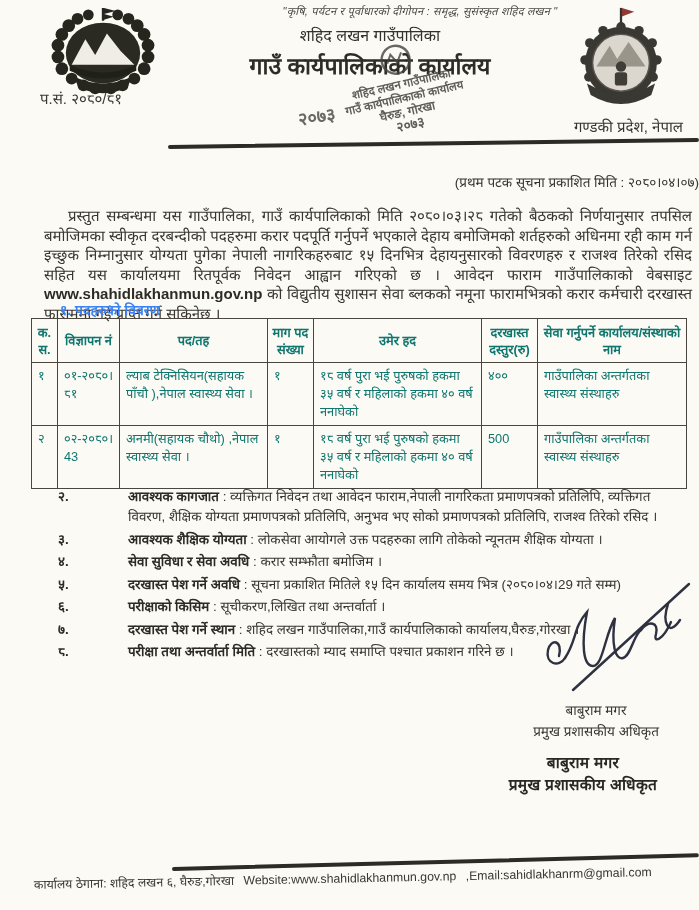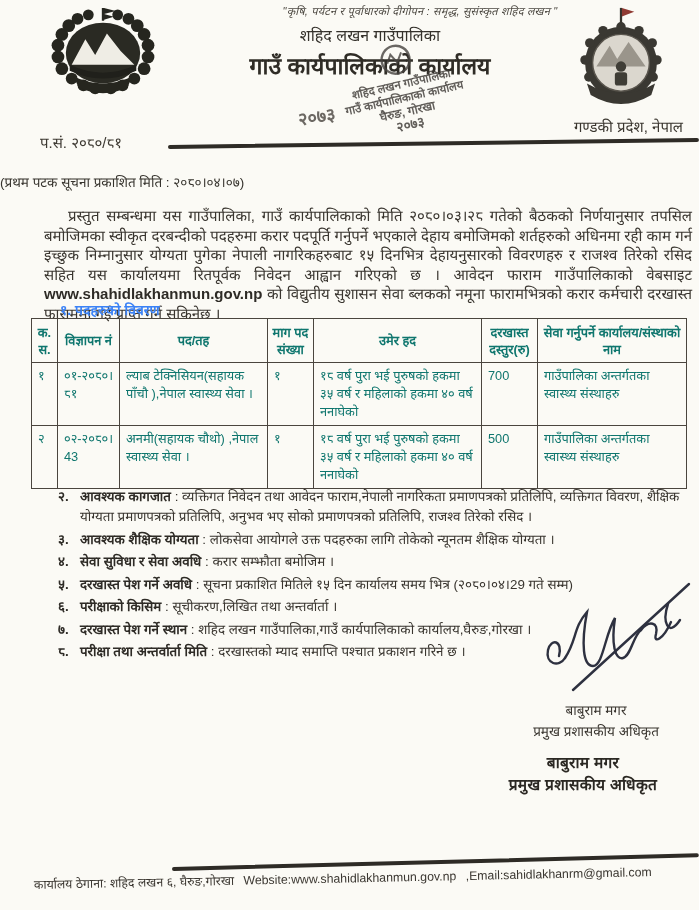--- a/index.html
+++ b/index.html
@@ -7,21 +7,21 @@
     position:relative;width:699px;height:910px;margin:0 auto;
     background:#fbfaf5;color:#383430;overflow:hidden;
     font-family:"Liberation Sans","DejaVu Sans",sans-serif;
   }
   
   .slogan{
     position:absolute;top:3px;left:200px;width:440px;text-align:center;
     font-size:11px;font-style:italic;color:#4c4841;letter-spacing:.2px;
   }
   .left-emblem{position:absolute;top:8px;left:44px;width:118px;height:94px;}
-  .ref-no{position:absolute;top:88px;left:40px;font-size:15px;color:#3c3831;margin-top:44px;}
+  .ref-no{position:absolute;top:88px;left:40px;font-size:15px;color:#3c3831;}
   .center-head{position:absolute;top:24px;left:180px;width:380px;text-align:center;}
   .muni-name{font-size:16px;color:#34312b;margin:0 0 3px 0;}
   .office-name{font-size:23px;font-weight:600;color:#2f2c26;margin:0;}
   .stamp{
     position:absolute;top:42px;left:292px;width:220px;text-align:center;
     transform:rotate(-13deg);color:rgba(64,60,56,.82);font-weight:600;
     pointer-events:none;line-height:14px;
   }
   .stamp .seal{display:block;margin:0 auto 1px auto;}
   .stamp .s-line1,.stamp .s-line2{font-size:11.5px;}
@@ -41,21 +41,21 @@
   .footer-rule{
     position:absolute;top:867px;left:172px;width:527px;height:3.5px;
     background:#2e2b26;border-radius:2px;transform:rotate(-1.5deg);transform-origin:left center;
   }
   
   .notice-title{
     position:absolute;top:148px;left:0;right:0;text-align:center;
     font-size:19px;font-weight:700;color:#2c2923;
   }
   .notice-title span{text-decoration:underline;text-underline-offset:3px;text-decoration-thickness:1.5px;}
-  .notice-subtitle{position:absolute;top:173px;left:0;right:0;text-align:left;font-size:13.5px;color:#36332d;}
+  .notice-subtitle{position:absolute;top:173px;left:0;right:0;text-align:right;font-size:13.5px;color:#36332d;}
   
   .intro{
     position:absolute;top:198px;left:36px;width:648px;margin:8px;
     font-size:15px;line-height:19.5px;text-align:justify;text-indent:24px;color:#39352f;
   }
   .intro .url{font-weight:700;color:#2e2b26;}
   .section-heading{position:absolute;top:300px;left:60px;font-size:14px;font-weight:700;color:#3b82f6;}
   
   .post-table{
     position:absolute;top:318px;left:31px;width:655px;border-collapse:collapse;
@@ -63,21 +63,21 @@
   }
   .post-table th,.post-table td{border:1.6px solid #4a453e;}
   .post-table th{font-weight:700;text-align:center;vertical-align:middle;padding:2px 2px;line-height:17px;}
   .post-table td{vertical-align:top;padding:4px 6px;line-height:18px;}
   .post-table thead tr{height:44px;}
   .post-table tbody tr{height:60px;}
   
   .terms{position:absolute;top:487px;left:58px;width:632px;font-size:13.4px;line-height:20px;color:#39352f;}
   .term{display:flex;margin-bottom:2.5px;}
   .term .num{flex:0 0 22px;font-weight:700;color:#2e2b26;}
-  .term .body{flex:1;}
+  .term .body{flex:1;margin-left:48px;}
   .term .label{font-weight:700;color:#2e2b26;}
   
   .signature-svg{position:absolute;top:578px;right:2px;width:168px;height:118px;}
   .signed-block{position:absolute;top:700px;left:498px;width:196px;text-align:center;font-size:13.5px;line-height:21px;color:#39352f;}
   .stamp-name-block{
     position:absolute;top:752px;left:470px;width:226px;text-align:center;
     font-weight:800;font-size:15.5px;line-height:22px;color:#2b2823;letter-spacing:.3px;
   }
   
   .footer-text{
@@ -194,21 +194,21 @@
         <th>सेवा गर्नुपर्ने कार्यालय/संस्थाको नाम</th>
       </tr>
     </thead>
     <tbody>
       <tr>
         <td>१</td>
         <td>०१-२०८०।८१</td>
         <td>ल्याब टेक्निसियन(सहायक पाँचौ ),नेपाल स्वास्थ्य सेवा ।</td>
         <td>१</td>
         <td>१८ वर्ष पुरा भई पुरुषको हकमा ३५ वर्ष र महिलाको हकमा ४० वर्ष ननाघेको</td>
-        <td>700</td>
+        <td>४००</td>
         <td>गाउँपालिका अन्तर्गतका स्वास्थ्य संस्थाहरु</td>
       </tr>
       <tr>
         <td>२</td>
         <td>०२-२०८०।43</td>
         <td>अनमी(सहायक चौथो) ,नेपाल स्वास्थ्य सेवा ।</td>
         <td>१</td>
         <td>१८ वर्ष पुरा भई पुरुषको हकमा ३५ वर्ष र महिलाको हकमा ४० वर्ष ननाघेको</td>
         <td>500</td>
         <td>गाउँपालिका अन्तर्गतका स्वास्थ्य संस्थाहरु</td>

